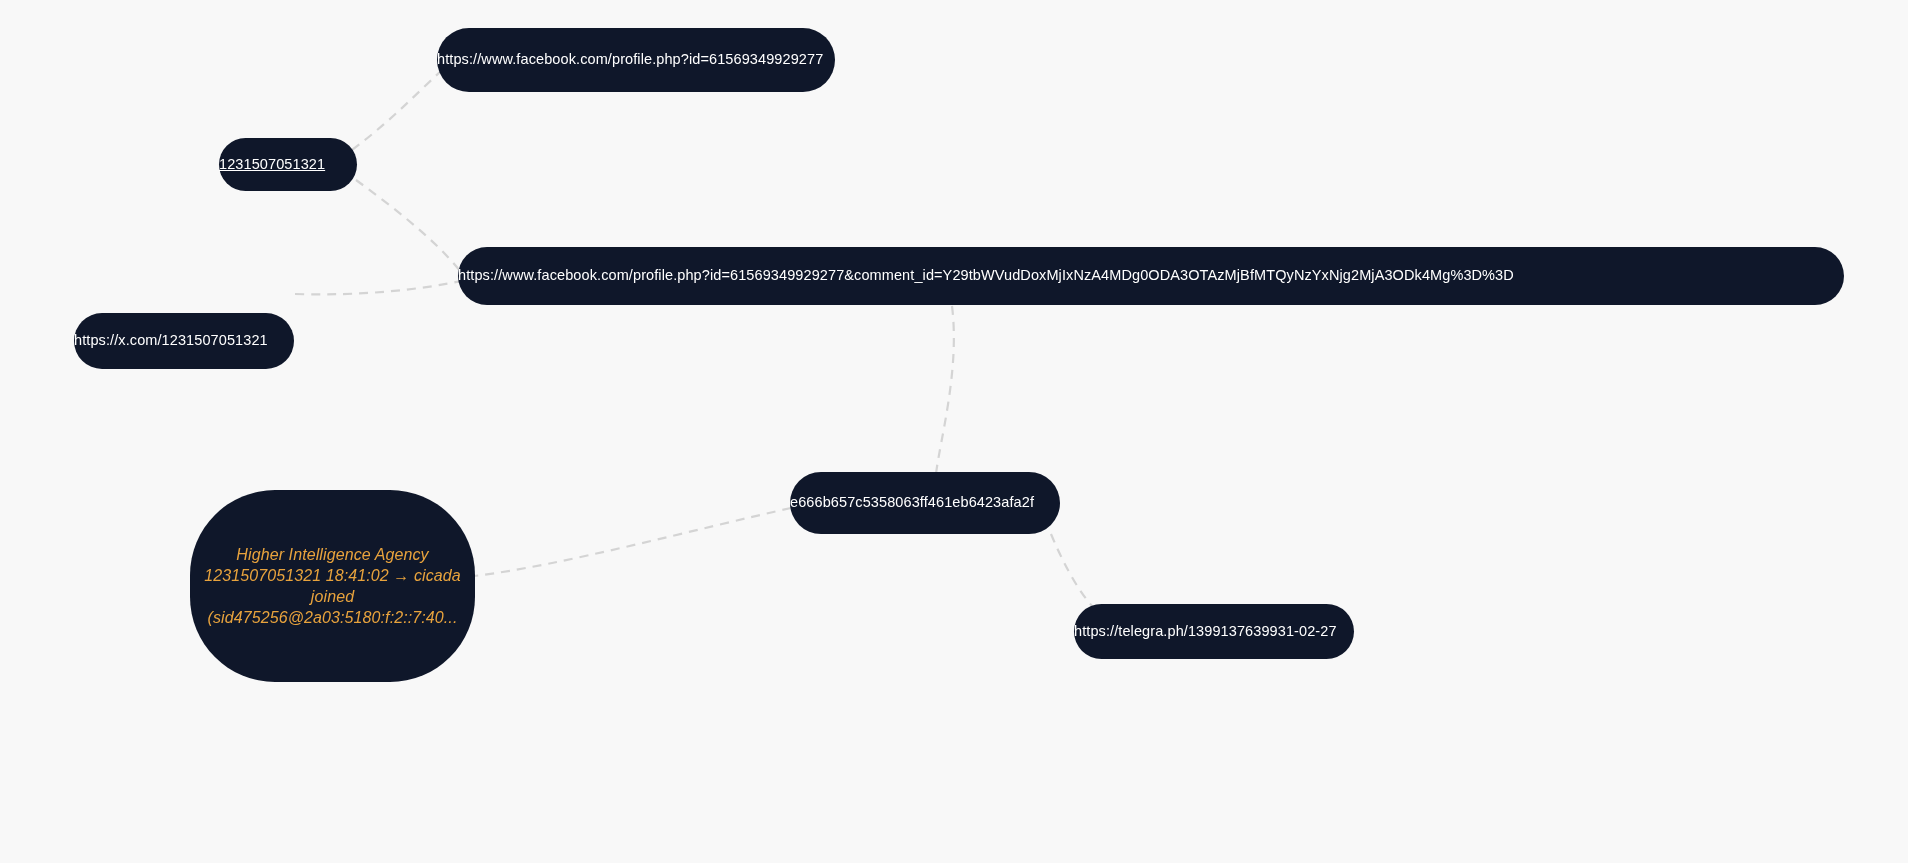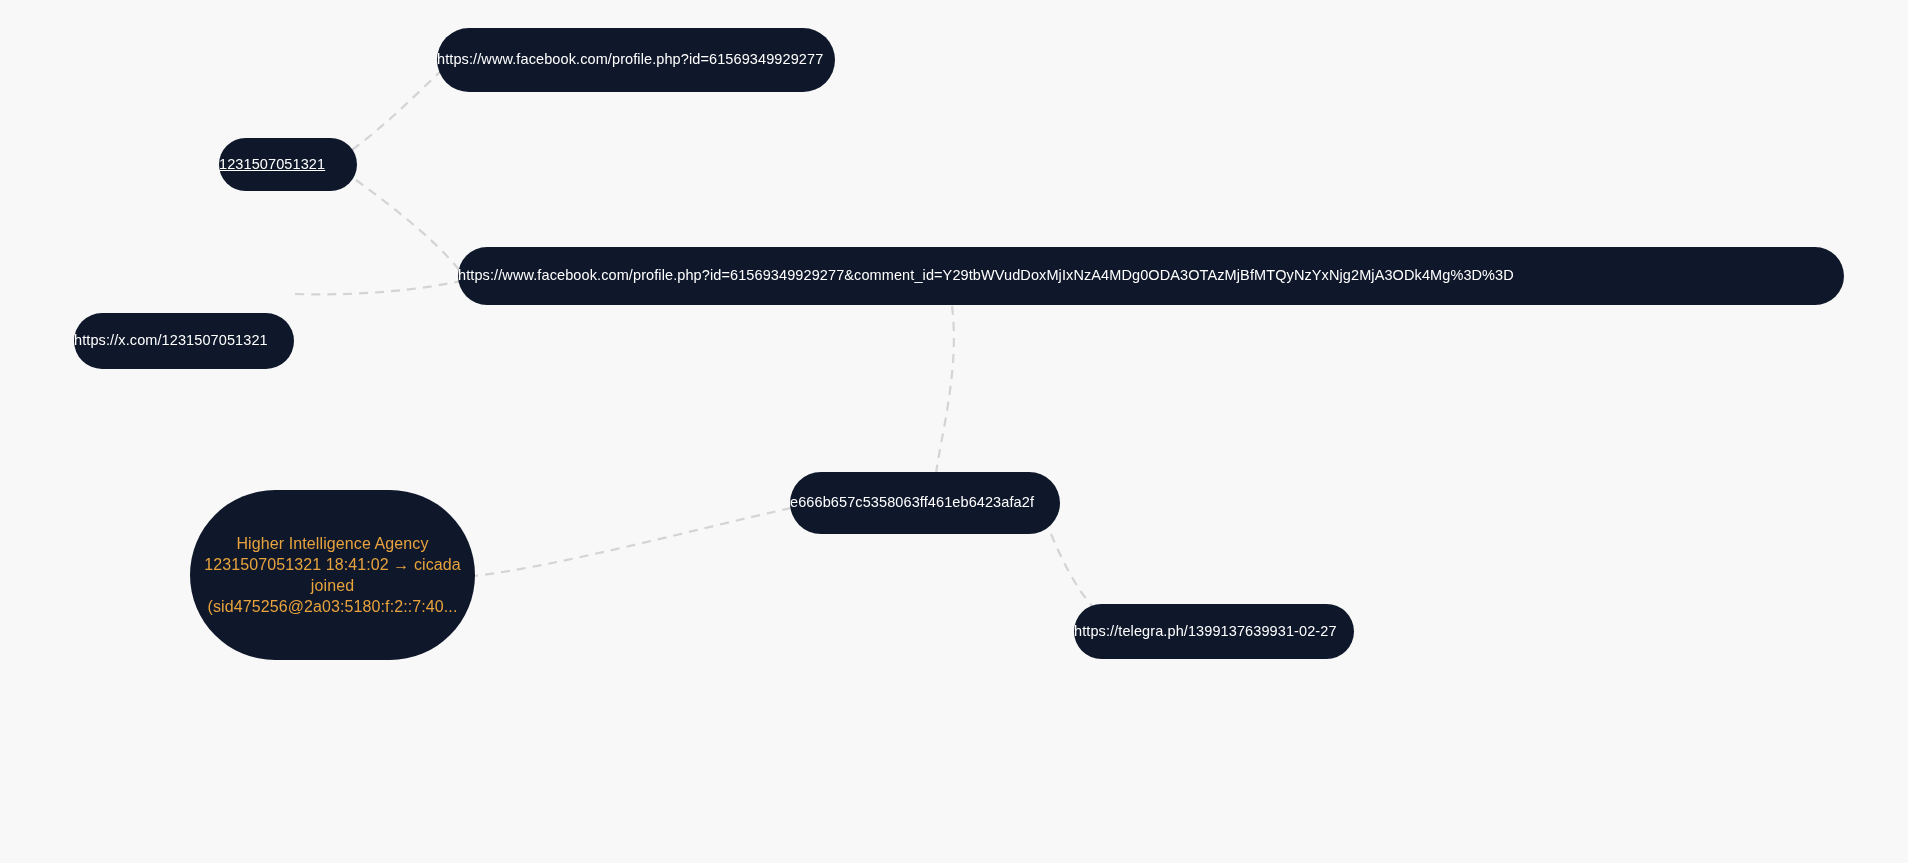--- a/index.html
+++ b/index.html
@@ -96,24 +96,25 @@
     font-size: 14.5px;
   }
   .n-telegraph {
     left: 1074px; top: 604px;
     width: 280px; height: 55px;
     border-radius: 27.5px;
     font-size: 14.5px;
   }
   .n-agency {
     left: 190px; top: 490px;
-    width: 285px; height: 170px;
+    width: 285px; height: 192px;
     border-radius: 85px;
     font-size: 16px;
     padding: 0 10px;
+    font-style: italic;
   }
 </style>
 </head>
 <body>
 
 <div id="graph-canvas">
 
   <svg id="edge-layer" viewBox="0 0 1908 863" xmlns="http://www.w3.org/2000/svg">
     <path class="graph-edge" d="M 352 150 C 392 120 418 92 440 72"></path>
     <path class="graph-edge" d="M 356 180 C 400 212 448 250 470 285"></path>

